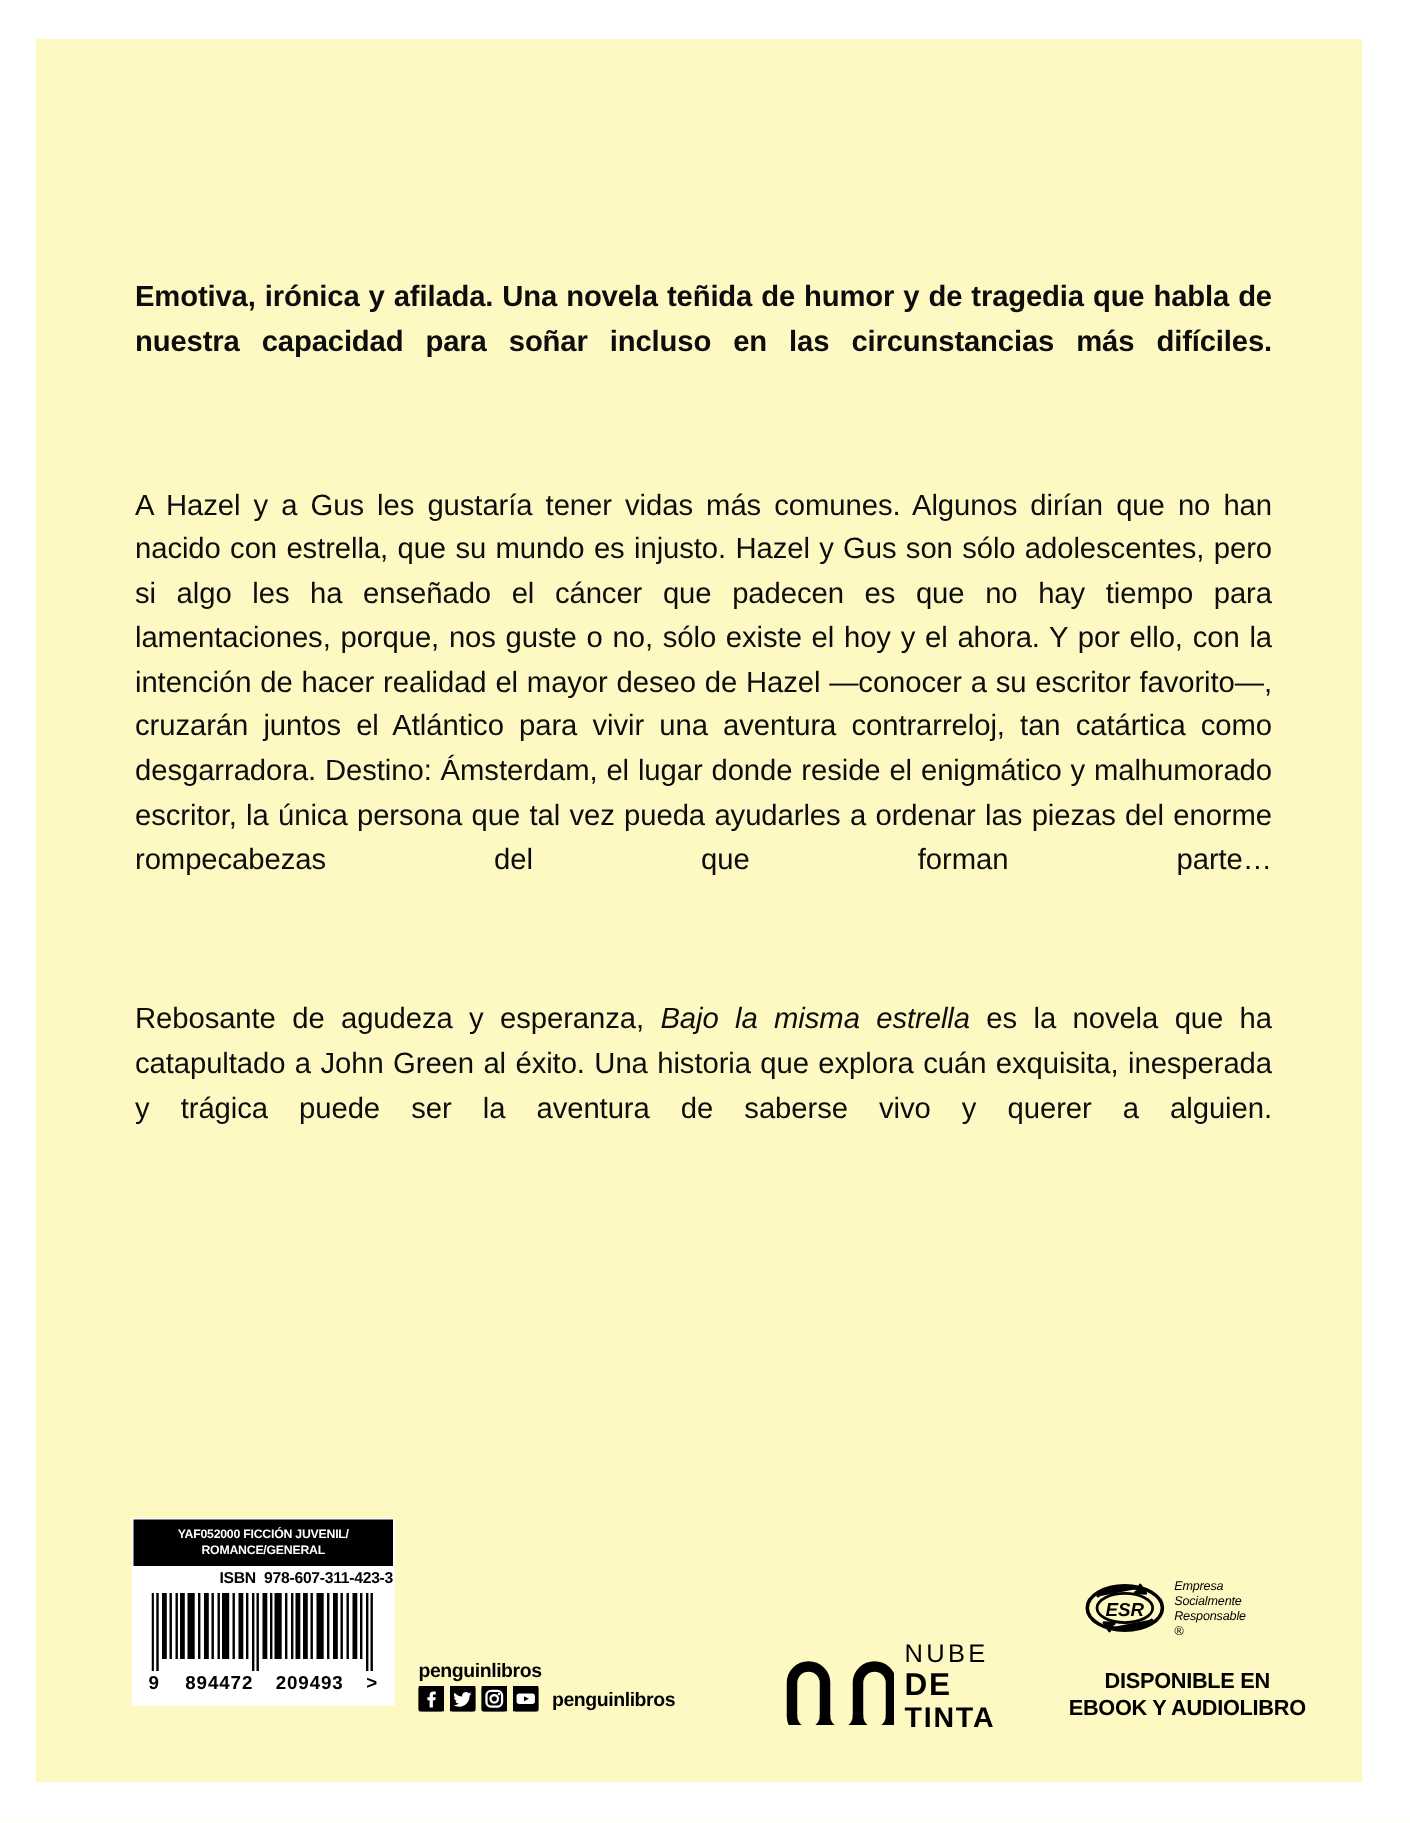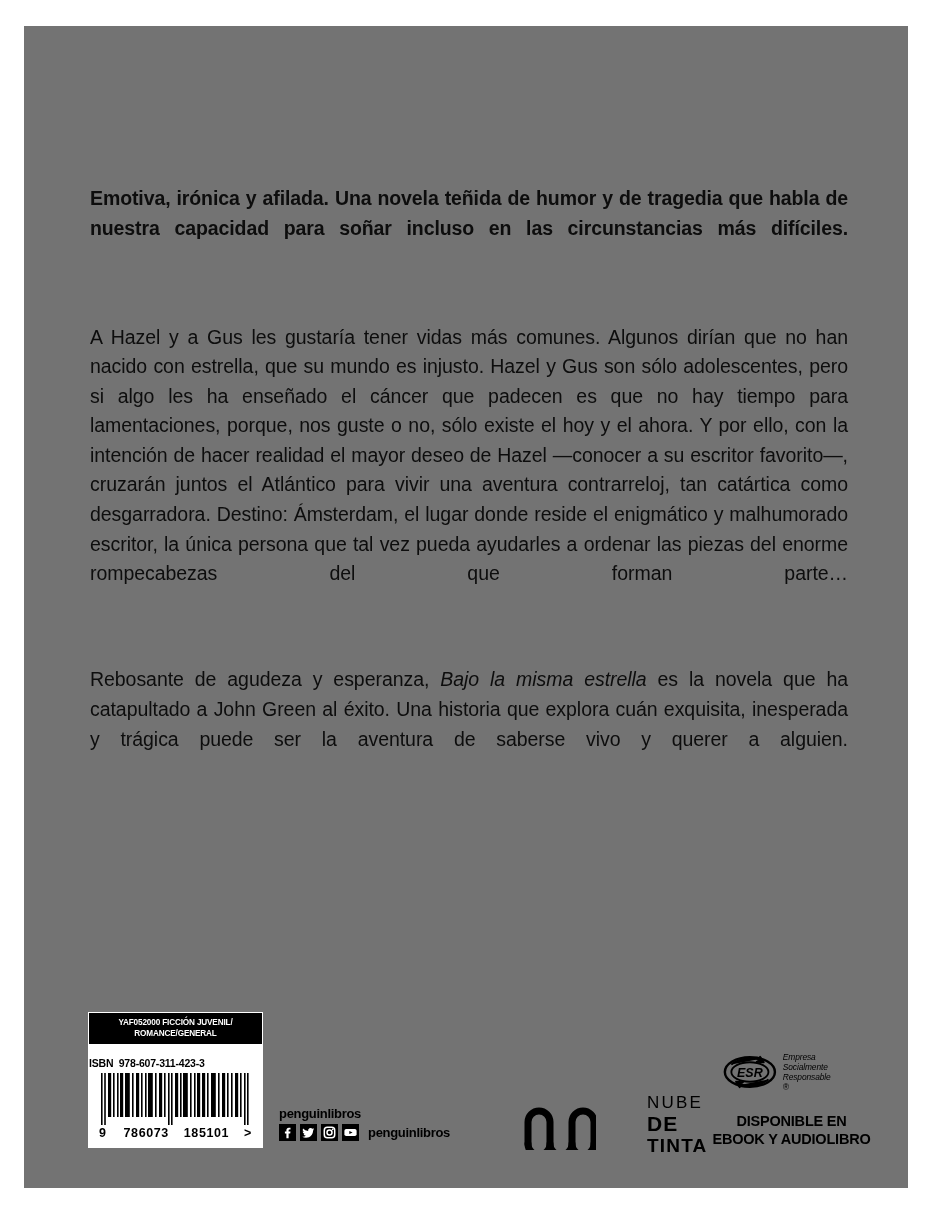--- a/index.html
+++ b/index.html
@@ -15,21 +15,21 @@
     -webkit-font-smoothing: antialiased;
   }
 
   
   #cover {
     position: absolute;
     left: 24px;
     top: 26px;
     width: 884px;
     height: 1162px;
-    background: #737373;
+    background: #fef9c3;
     overflow: hidden;
   }
 
   
   #blurb {
     position: absolute;
     left: 66px;       
     top: 158px;       
     width: 758px;
     color: #0d0d0d;
@@ -92,26 +92,26 @@
     background: #000000;
     color: #ffffff;
     font-size: 8.2px;
     font-weight: bold;
     line-height: 10.5px;
     text-align: center;
     padding: 5px 4px 5px 4px;
     letter-spacing: -0.15px;
   }
   #isbn-line {
-    text-align: left;
+    text-align: right;
     font-size: 10.5px;
     font-weight: bold;
     color: #000000;
     letter-spacing: -0.2px;
-    padding: 13px 0 4px 0;
+    padding: 2px 0 4px 0;
   }
   #barcode-bars {
     height: 52px;
     margin: 0 12px;
     display: block;
   }
   #ean-digits {
     font-size: 12.5px;
     font-weight: bold;
     color: #000000;
@@ -166,21 +166,20 @@
     left: 499px;       
     top: 1068px;       
     display: flex;
     align-items: center;
     gap: 7px;
   }
   #nube-mark { display: block; }
   #nube-words {
     color: #000000;
     line-height: 1;
-    margin-left: 44px;
   }
   #nube-words .nw1 {
     font-size: 17px;
     font-weight: normal;
     letter-spacing: 2.2px;
     display: block;
   }
   #nube-words .nw2 {
     font-size: 21px;
     font-weight: bold;
@@ -297,22 +296,22 @@
           <rect x="130" y="0" width="1.6" height="44"></rect>
           <rect x="134" y="0" width="3.2" height="44"></rect>
           <rect x="139" y="0" width="1.6" height="44"></rect>
           <rect x="143" y="0" width="1.6" height="52"></rect>
           <rect x="146" y="0" width="1.6" height="52"></rect>
         </g>
       </svg>
 
       <div id="ean-digits">
         <span class="ean-pre">9</span>
-        <span>786073</span>
-        <span>185101</span>
+        <span>894472</span>
+        <span>209493</span>
         <span class="ean-gt">&gt;</span>
       </div>
 
     </div>
 
     <div id="penguin-block">
 
       <div id="penguin-wordmark">penguinlibros</div>
 
       <div id="penguin-social">

